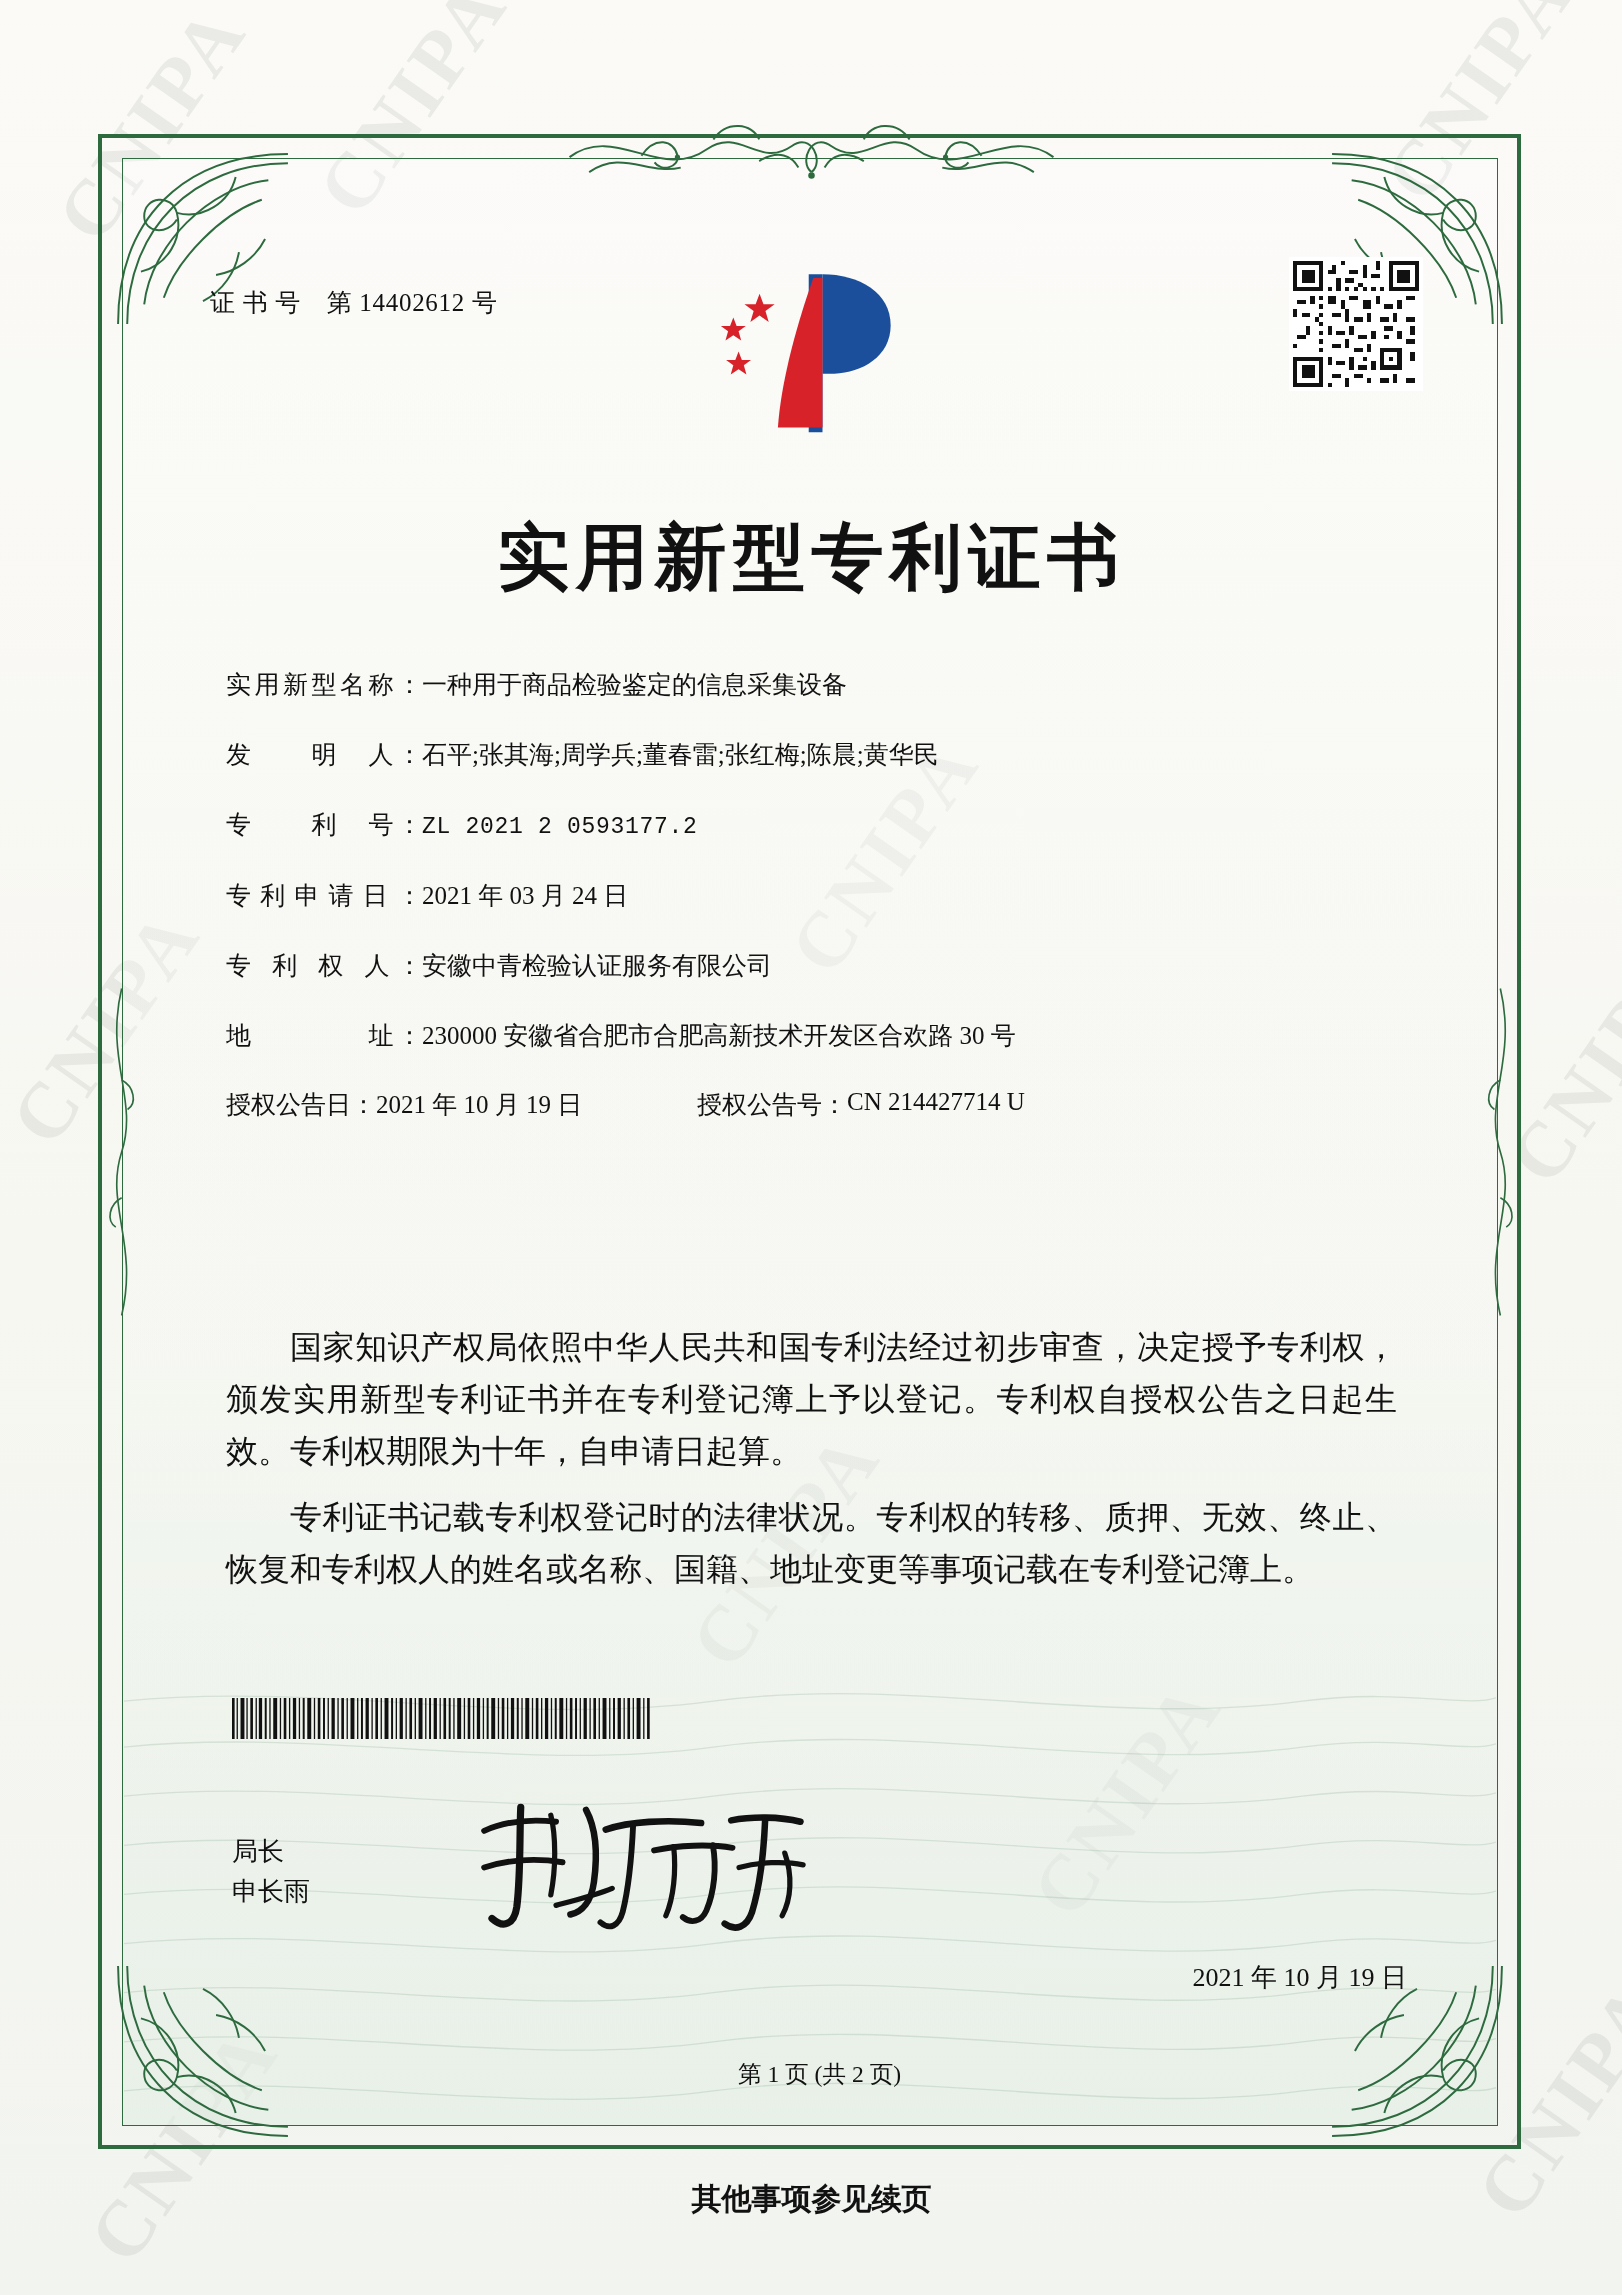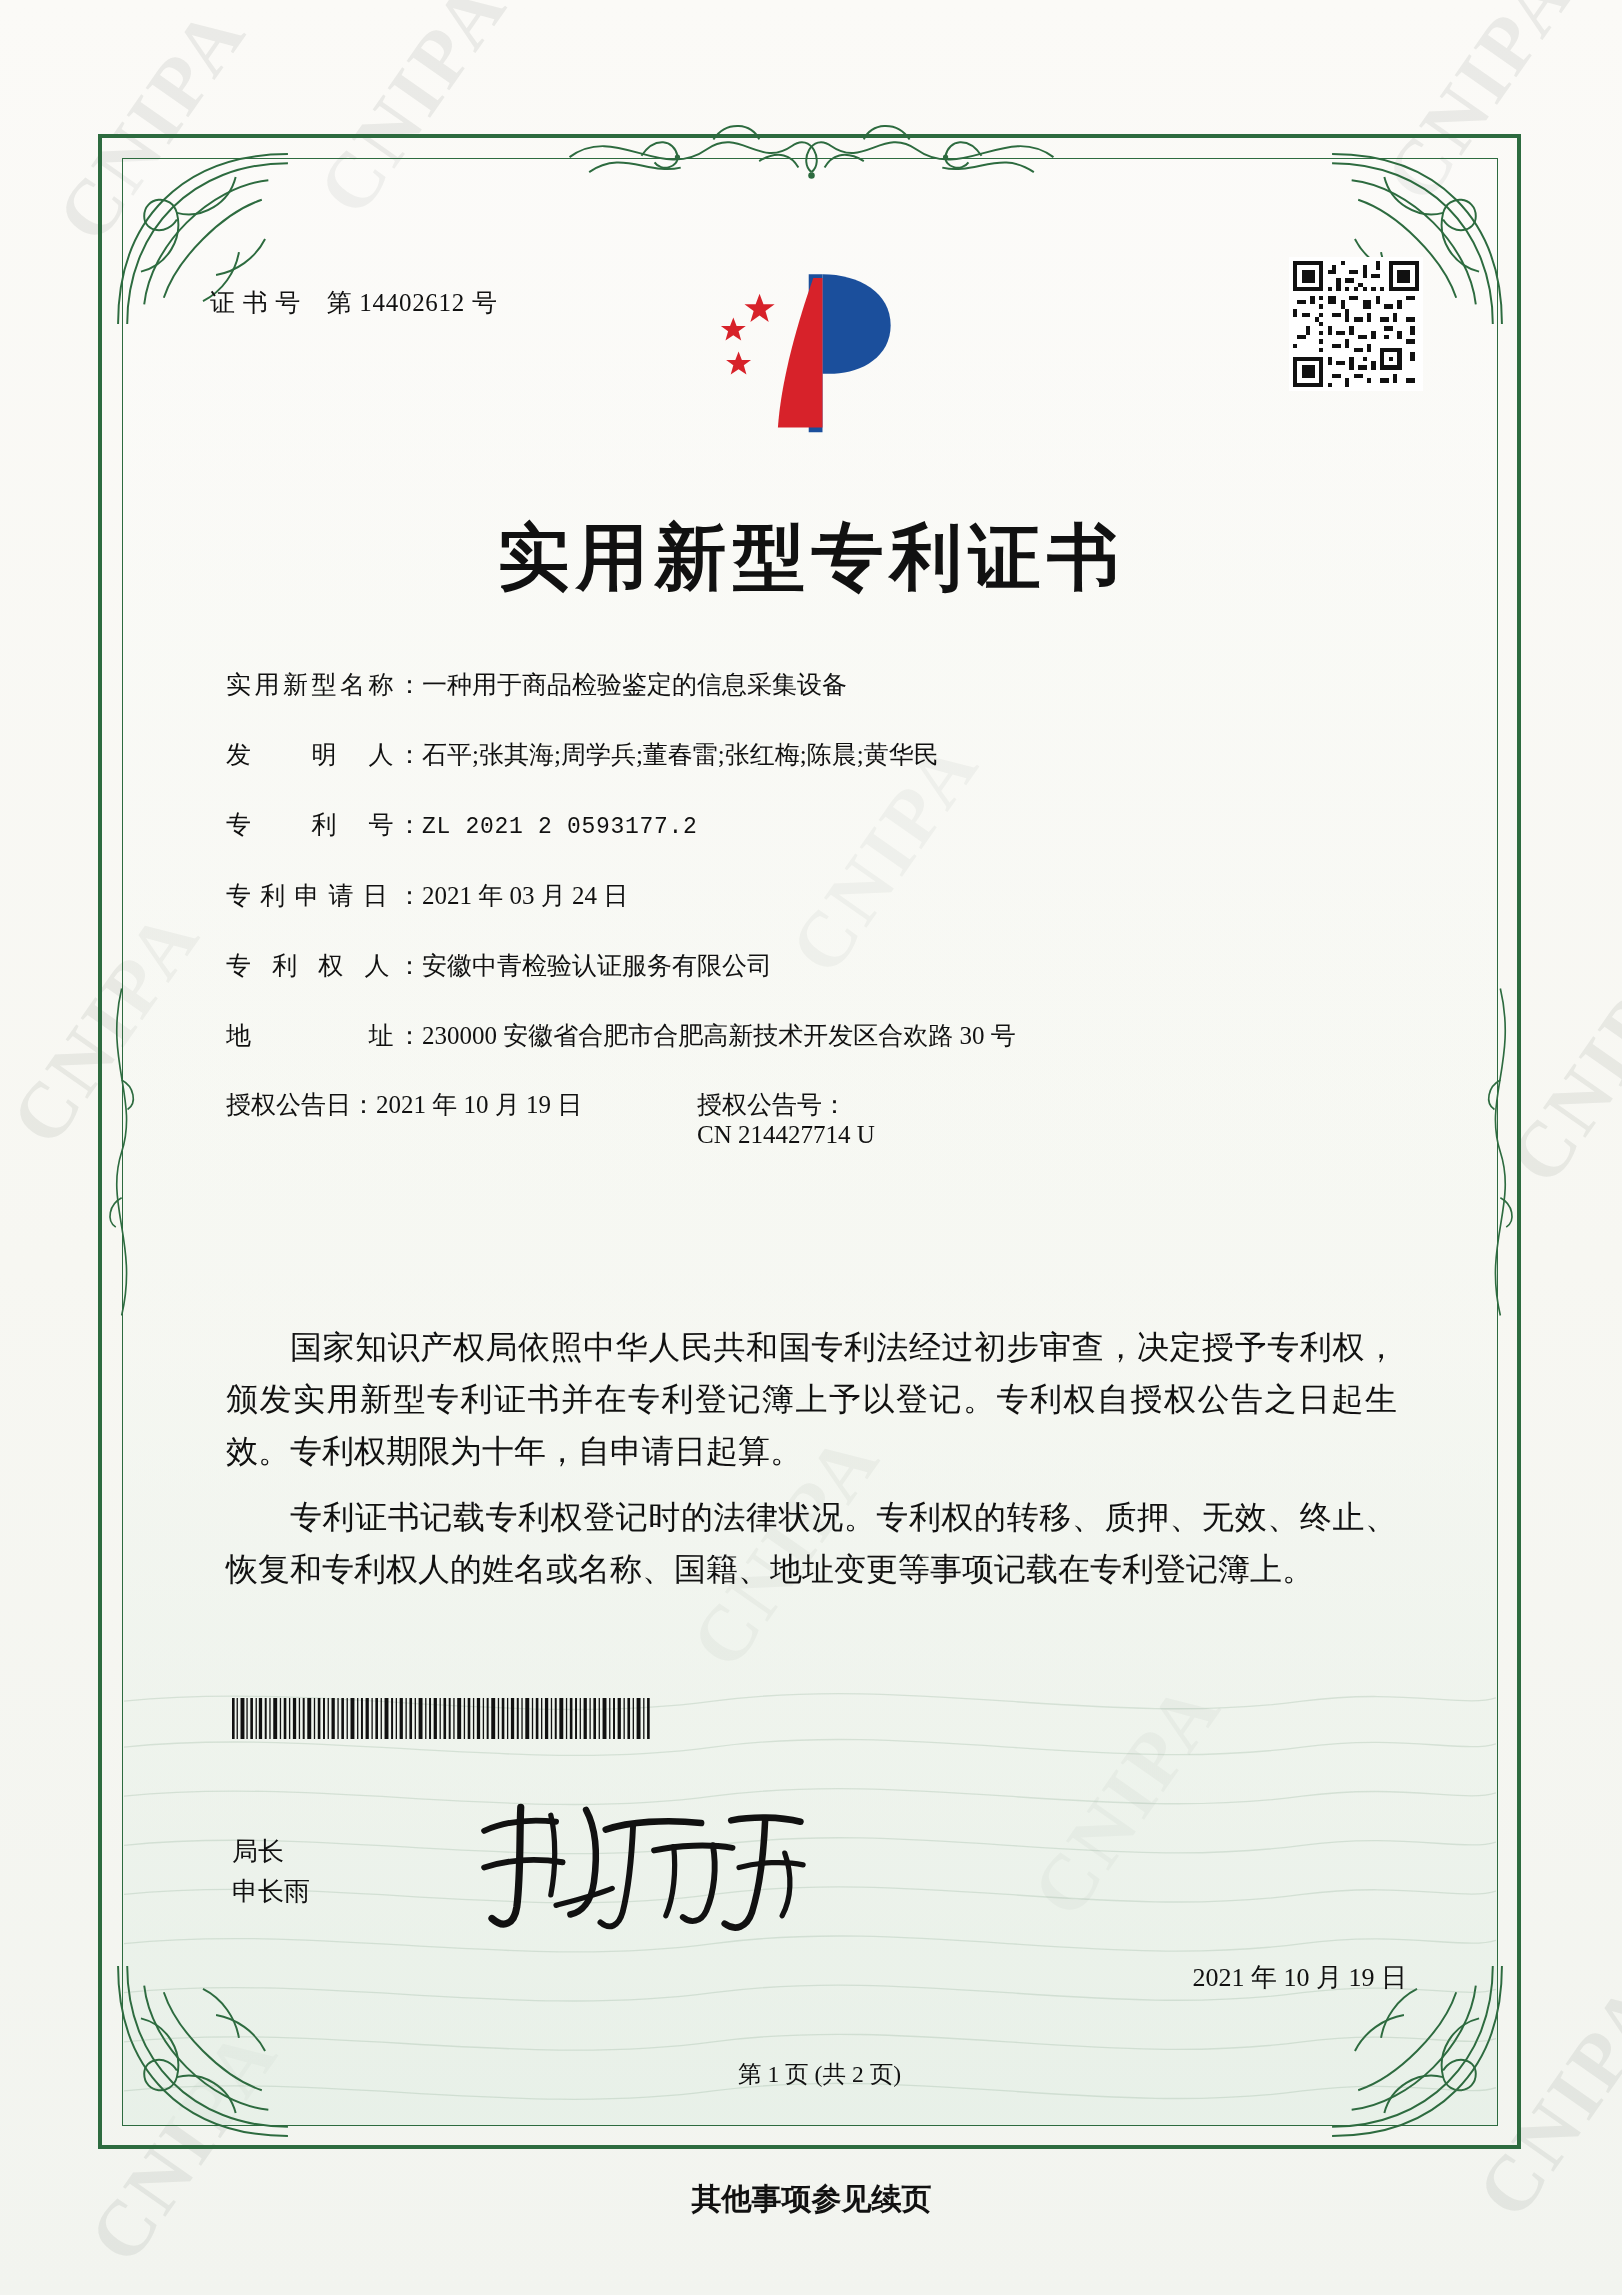--- a/index.html
+++ b/index.html
@@ -155,21 +155,21 @@
     font-family: "Liberation Mono", "DejaVu Sans Mono", monospace;
     font-size: 23px;
     letter-spacing: 0.7px;
   }
   .row-double {
     display: flex;
     align-items: baseline;
     margin-bottom: 40px;
   }
   .row-double .cell-a { width: 471px; display:flex; }
-  .row-double .cell-b { display:flex;flex-direction:column; }
+  .row-double .cell-b { display:flex; }
 
   
   .paras {
     position: absolute;
     left: 226px;
     top: 1322px;
     width: 1171px;
     font-size: 32px;
     line-height: 1.62;
     color: #111;

